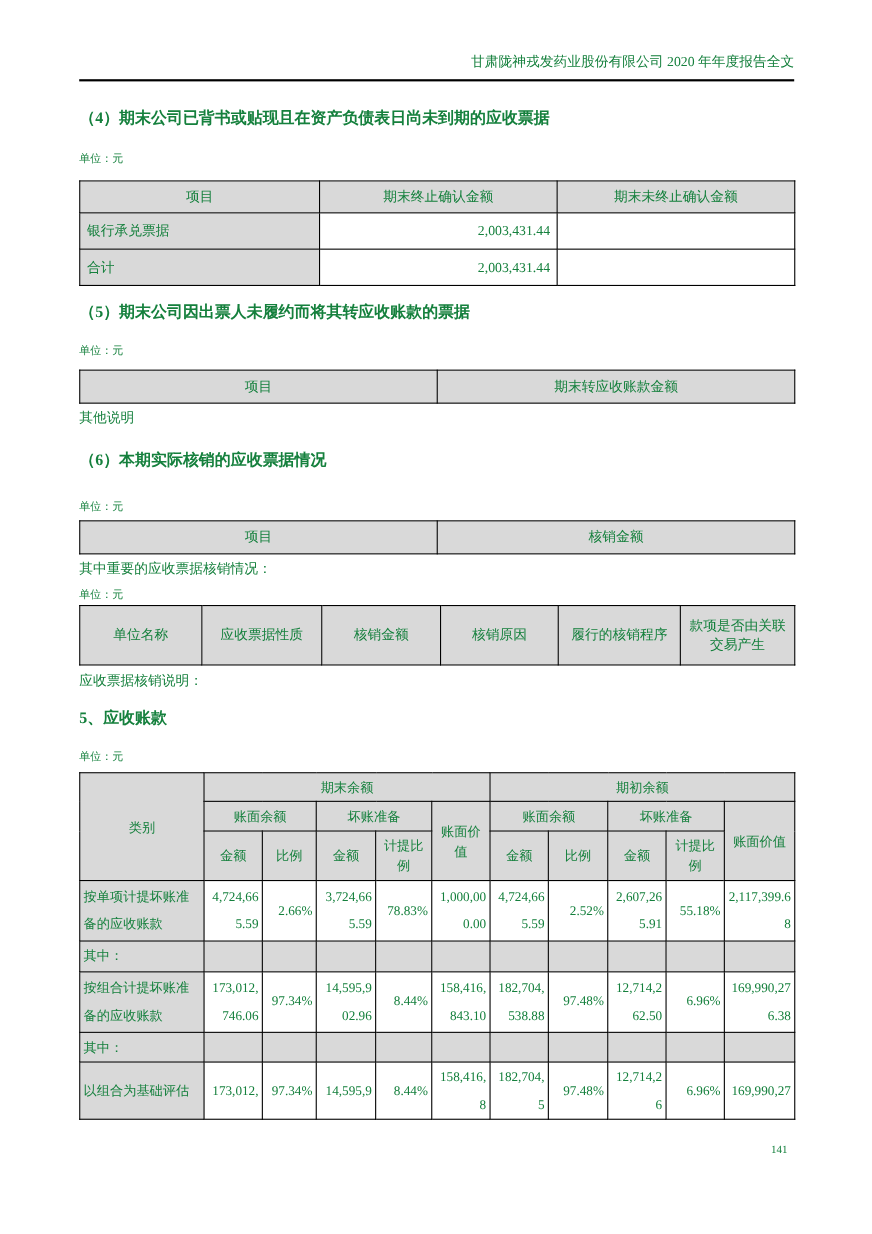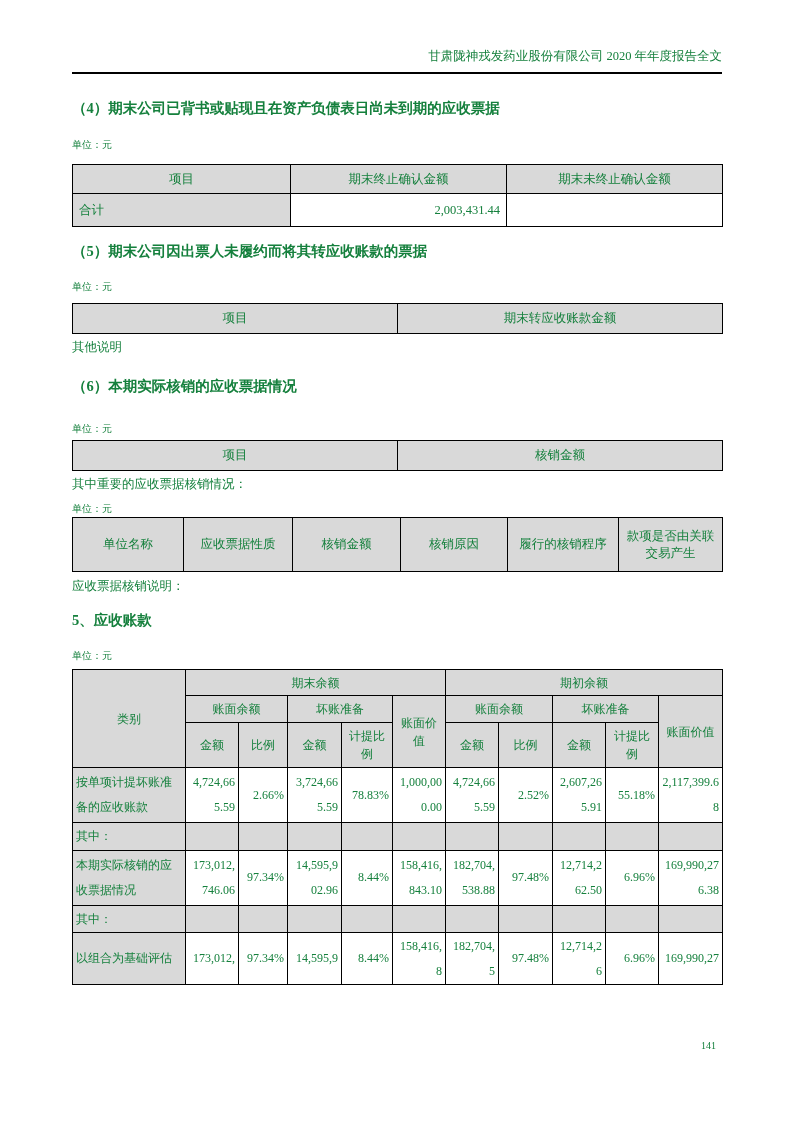--- a/index.html
+++ b/index.html
@@ -86,20 +86,25 @@
           <col style="width:216px">
           <col style="width:216px">
         </colgroup>
       <tbody>
           <tr class="h29">
         <td class="gray ctr">项目</td>
         <td class="gray ctr">期末终止确认金额</td>
         <td class="gray ctr">期末未终止确认金额</td>
       </tr>
       <tr class="h33">
+        <td class="gray">银行承兑票据</td>
+        <td class="num">2,003,431.44</td>
+        <td class="num"></td>
+      </tr>
+      <tr class="h33">
         <td class="gray">合计</td>
         <td class="num">2,003,431.44</td>
         <td class="num"></td>
       </tr>
     </tbody>
       </table>
 
     <div class="sec-heading h-s5">（5）期末公司因出票人未履约而将其转应收账款的票据</div>
     <div class="unit u2">单位：元</div>
 
@@ -219,21 +224,21 @@
         <td class="gray"></td>
         <td class="gray"></td>
         <td class="gray"></td>
         <td class="gray"></td>
         <td class="gray"></td>
         <td class="gray"></td>
         <td class="gray"></td>
         <td class="gray"></td>
       </tr>
       <tr class="h55">
-        <td class="gray cat">本期实际核销的应收票据情况</td>
+        <td class="gray cat">按组合计提坏账准备的应收账款</td>
         <td class="num">173,012,746.06</td>
         <td class="num">97.34%</td>
         <td class="num">14,595,902.96</td>
         <td class="num">8.44%</td>
         <td class="num">158,416,843.10</td>
         <td class="num">182,704,538.88</td>
         <td class="num">97.48%</td>
         <td class="num">12,714,262.50</td>
         <td class="num">6.96%</td>
         <td class="num">169,990,276.38</td>

